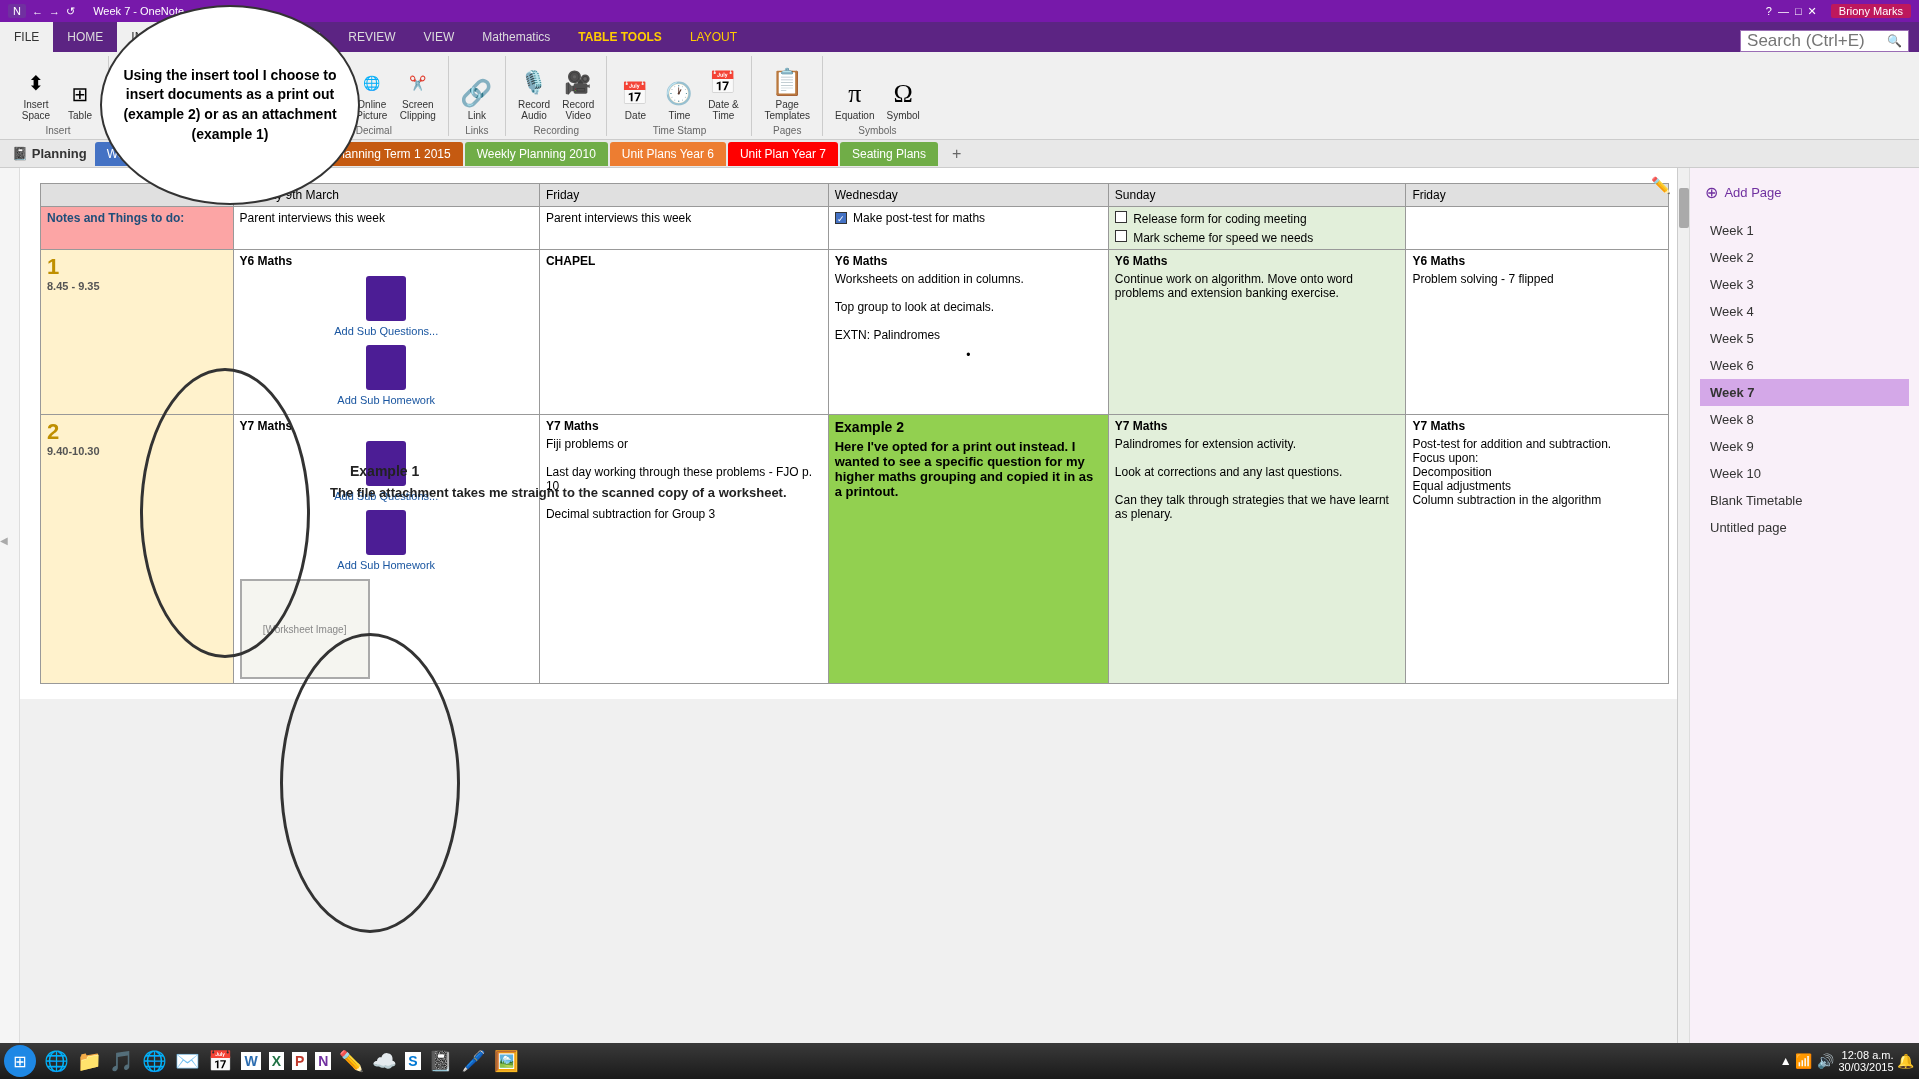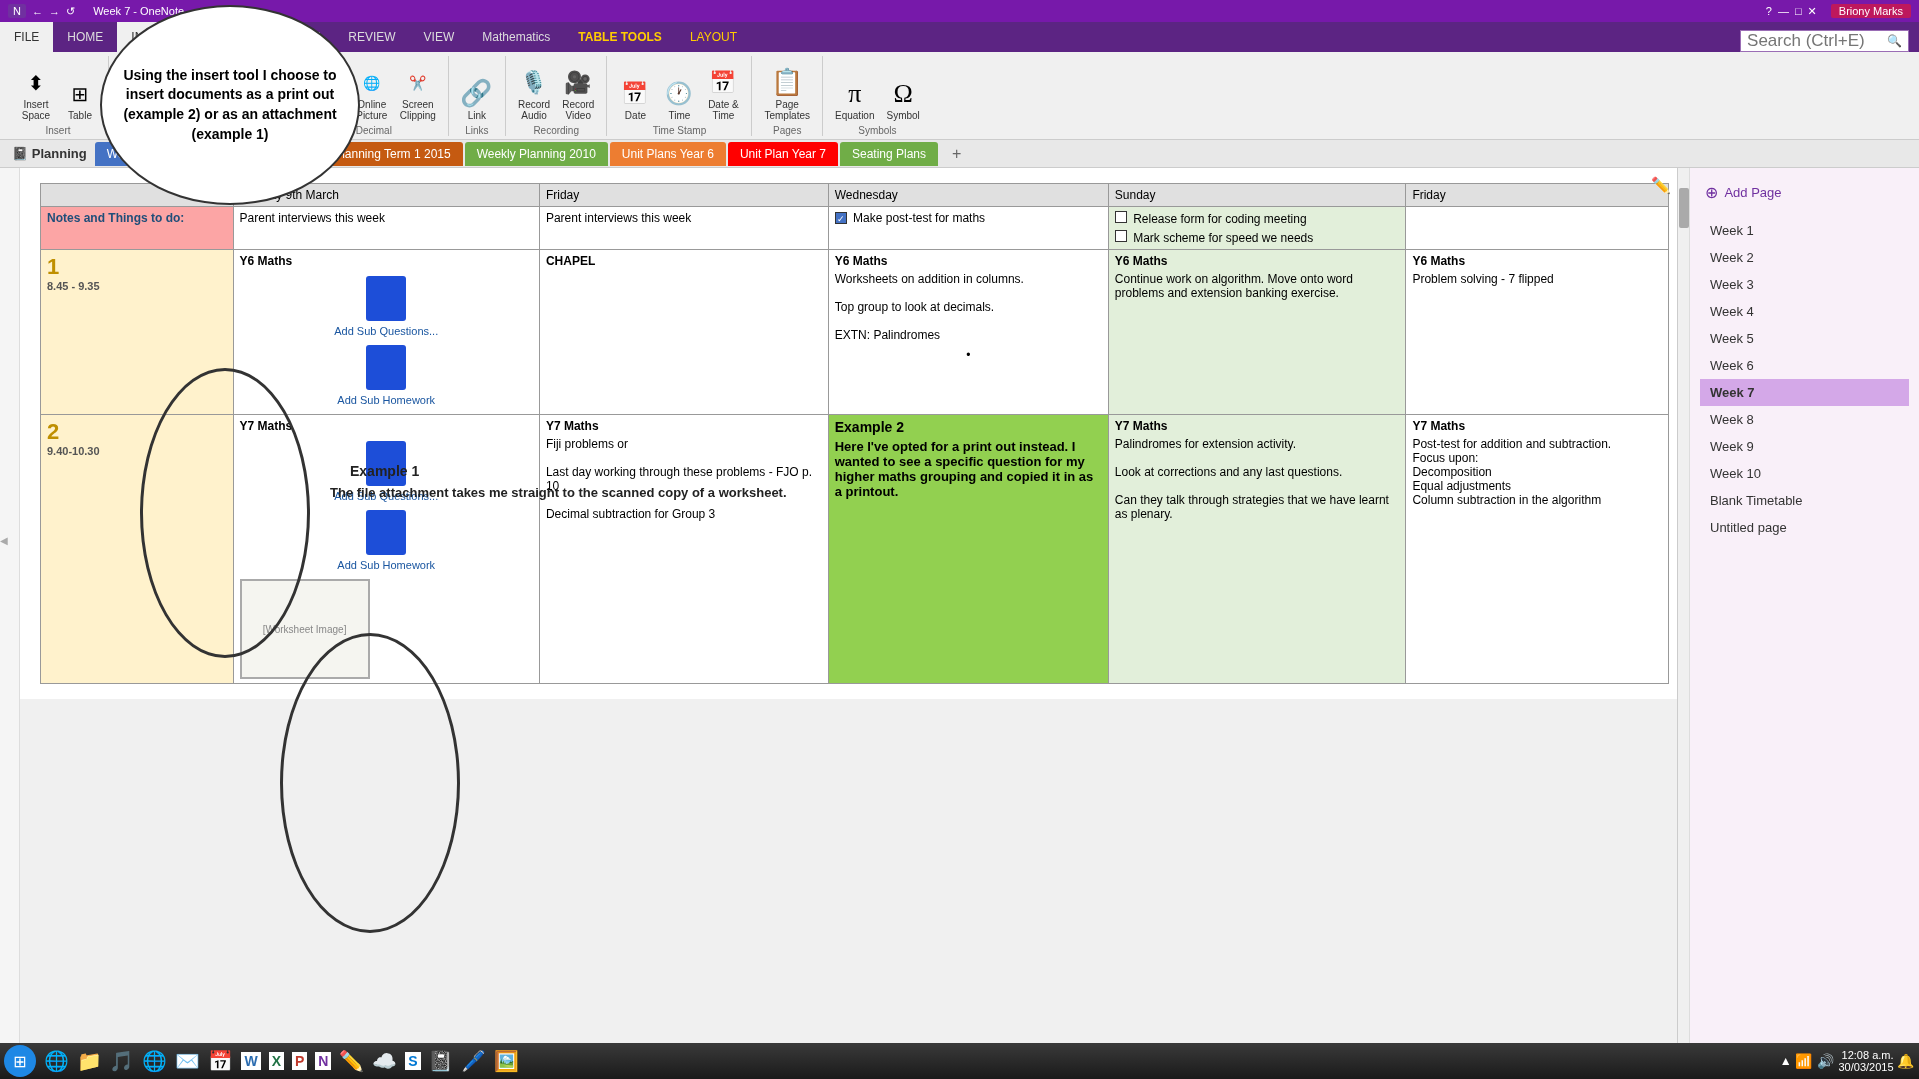--- a/index.html
+++ b/index.html
@@ -76,21 +76,21 @@
     .col-wednesday { width: 160px; }
     .col-thursday { width: 170px; background: #e2efda; }
     .col-friday { width: 150px; }
     .row-1-label { background: #fff2cc; font-size: 18px; font-weight: bold; color: #bf8f00; }
     .row-2-label { background: #fff2cc; font-size: 18px; font-weight: bold; color: #bf8f00; }
     .time-text { font-size: 11px; color: #555; }
     .green-highlight { background: #92d050; }
     .notes-cell { background: #fca5a5; color: #1f4e79; font-weight: bold; }
 
     
-    .pdf-icon { width: 40px; height: 45px; background: #1d4ed8; display: inline-flex; align-items: center; justify-content: center; color: white; font-size: 9px; font-weight: bold; border-radius: 3px; margin: 4px auto; gap: 46px; }
+    .pdf-icon { width: 40px; height: 45px; background: #4c1d95; display: inline-flex; align-items: center; justify-content: center; color: white; font-size: 9px; font-weight: bold; border-radius: 3px; margin: 4px auto; gap: 46px; }
     .pdf-btn { display: flex; flex-direction: column; align-items: center; cursor: pointer; font-size: 11px; color: #1a56a0; text-align: center; margin: 4px 0; }
 
     
     .circle-overlay {
       position: absolute;
       border: 3px solid #333;
       border-radius: 50%;
       pointer-events: none;
     }
 

